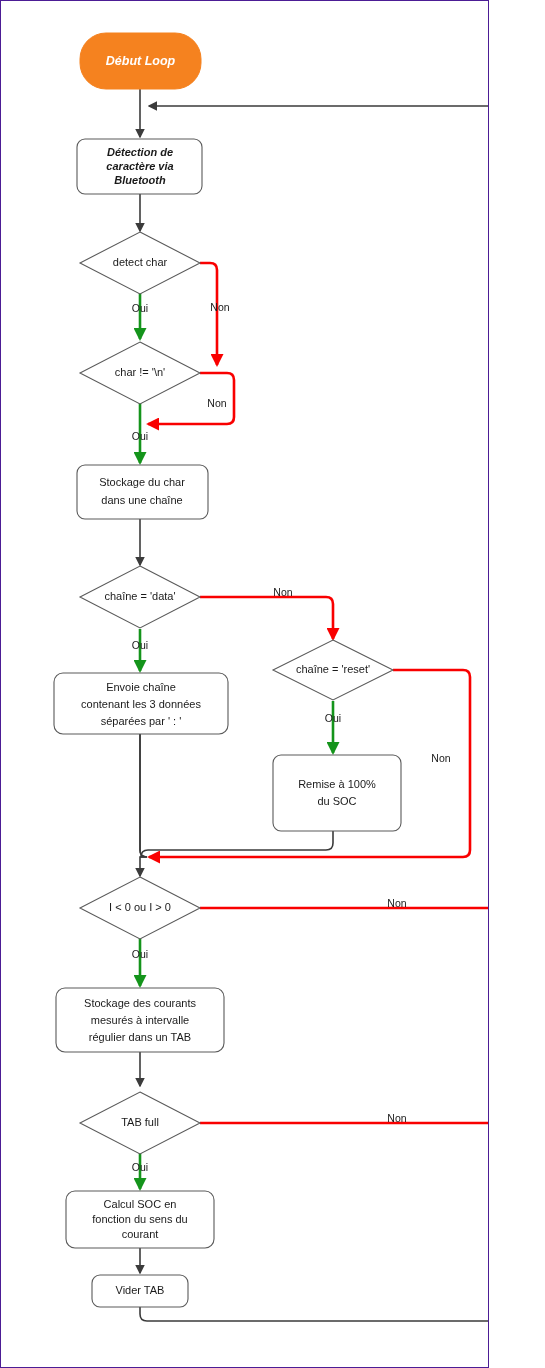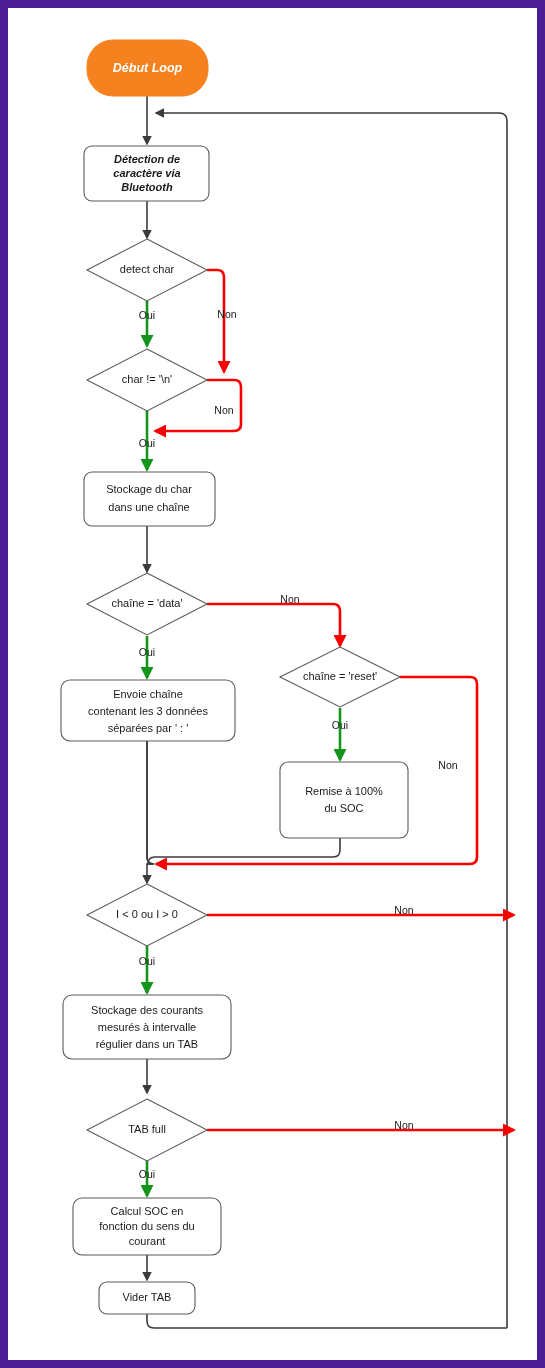--- a/index.html
+++ b/index.html
@@ -5,24 +5,24 @@
   html, body {
     margin: 0;
     padding: 0;
     background: #ffffff;
   }
   body {
     font-family: "Liberation Sans", sans-serif;
   }
   #frame {
     position: relative;
-    width: 545px;
+    width: 489px;
     height: 1368px;
     box-sizing: border-box;
-    border: 8px solid #4c1d95;
+    border: 1px solid #4c1d95;
     background: #ffffff;
     overflow: hidden;
   }
   #flow {
     position: absolute;
     left: 0;
     top: 0;
     width: 545px;
     height: 1368px;
     display: block;

